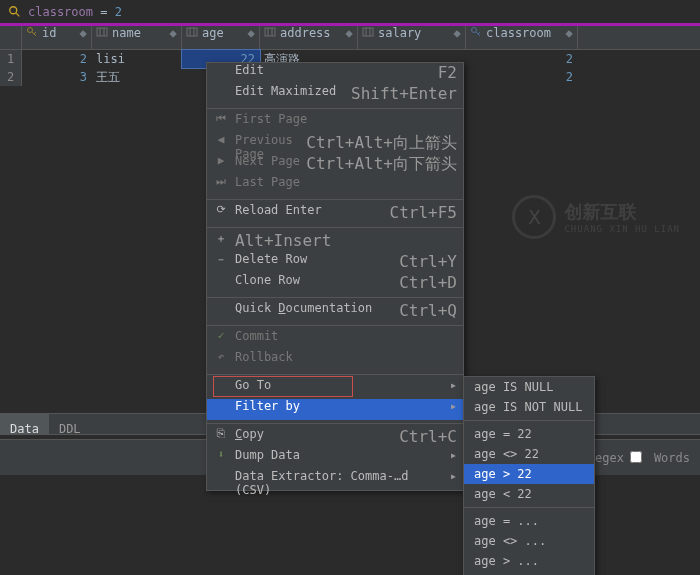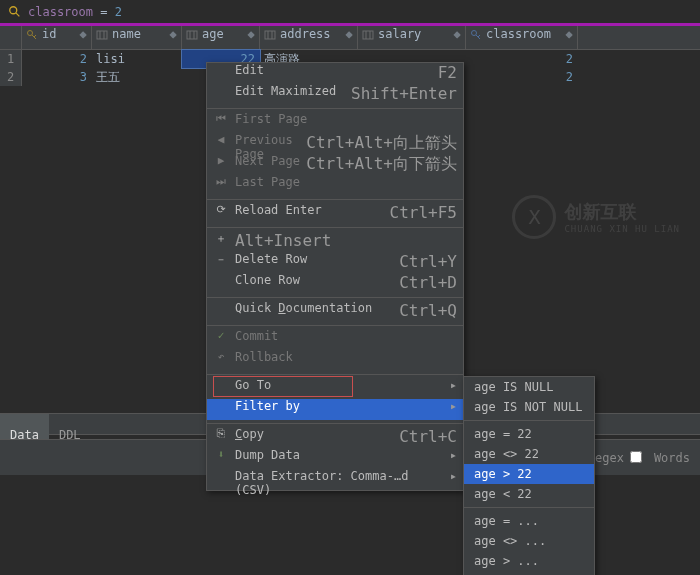--- a/index.html
+++ b/index.html
@@ -3,38 +3,38 @@
 <meta charset="utf-8">
 <style>
 *{margin:0;padding:0;box-sizing:border-box;font-family:Consolas,monospace;font-size:12px;user-select:none}
 body{background:#2b2b2b;color:#a9b7c6;width:700px;height:575px;overflow:hidden;position:relative}
 .filter-bar{display:flex;align-items:center;padding:4px 8px;border-bottom:3px solid #a21caf;height:26px}
 .filter-icon{width:14px;height:14px;margin-right:6px;display:inline-flex}
 .filter-text .var{color:#9876aa}
 .filter-text .val{color:#6897bb}
 .table-header{display:flex;background:#3c3f41;border-bottom:1px solid #555;height:24px}
 .row-num-header{width:22px;border-right:1px solid #555}
-.col{display:flex;align-items:flex-end;padding:8px 4px;border-right:1px solid #555;height:100%}
+.col{display:flex;align-items:flex-start;padding:0 4px;border-right:1px solid #555;height:100%}
 .col-id{width:70px}.col-name{width:90px}.col-age{width:78px}.col-address{width:98px}.col-salary{width:108px}.col-classroom{width:112px}
 .col-icon{width:12px;height:12px;margin-right:4px;opacity:.6}
 .col-label{flex:1}
 .sort-ind{width:8px;opacity:.5;text-align:center}
 .table-body{position:relative}
 .data-row{display:flex;height:18px;align-items:stretch}
 .row-num{width:22px;background:#3c3f41;text-align:center;color:#888;border-right:1px solid #555;line-height:18px}
 .cell{padding:0 4px;line-height:18px;border-right:1px solid transparent}
 .cell.num{text-align:right;color:#6897bb}
 .cell-age.sel{background:#214283;outline:1px solid #4a6ea9}
 .watermark{position:absolute;right:20px;top:195px;opacity:.15;display:flex;align-items:center;gap:8px;pointer-events:none}
 .watermark .logo{width:44px;height:44px;border:3px solid #999;border-radius:50%;display:flex;align-items:center;justify-content:center;font-size:20px;color:#ccc}
 .watermark .txt{color:#bbb}
 .watermark .cn{font-size:18px;font-weight:bold}
 .watermark .py{font-size:9px;letter-spacing:1px}
 .bottom-tabs{position:absolute;bottom:140px;left:0;display:flex;background:#3c3f41;border-top:1px solid #555;border-bottom:1px solid #555;width:100%;height:22px}
-.tab{padding:14px 10px;color:#999}
+.tab{padding:8px 10px;color:#999}
 .tab.active{background:#515658;color:#ddd}
 .toolbar{position:absolute;bottom:100px;left:0;width:100%;height:36px;background:#3c3f41;display:flex;align-items:center;padding:0 10px;gap:6px;border-top:1px solid #555}
 .tb-icon{width:16px;height:16px;opacity:.6}
 .tb-arrows{display:flex;gap:2px;margin-left:auto;margin-right:60px}
 .tb-chk{display:flex;gap:12px;color:#888}
 .tb-chk input{width:12px;height:12px}
 .context-menu{position:absolute;top:62px;left:206px;width:258px;background:#3c3f41;border:1px solid #555;box-shadow:2px 2px 6px rgba(0,0,0,.5);z-index:10}
 .menu-item{display:flex;align-items:flex-start;height:21px;padding:0 6px;color:#bbb}
 .menu-item.hover{background:#2f65ca;color:#fff}
 .menu-item.disabled{color:#777}

